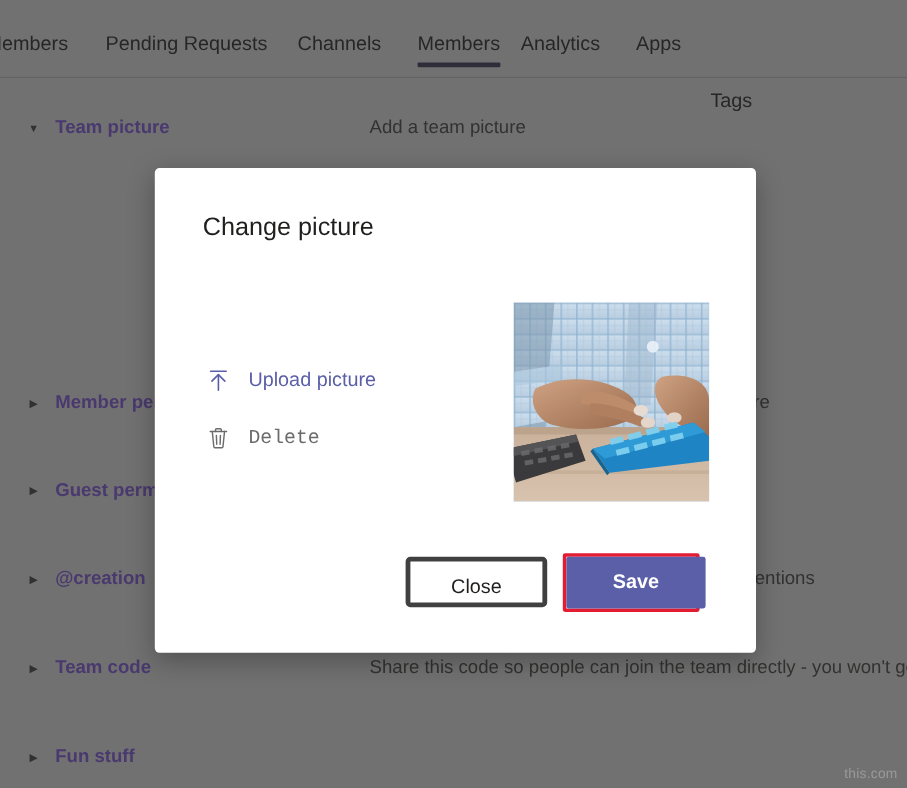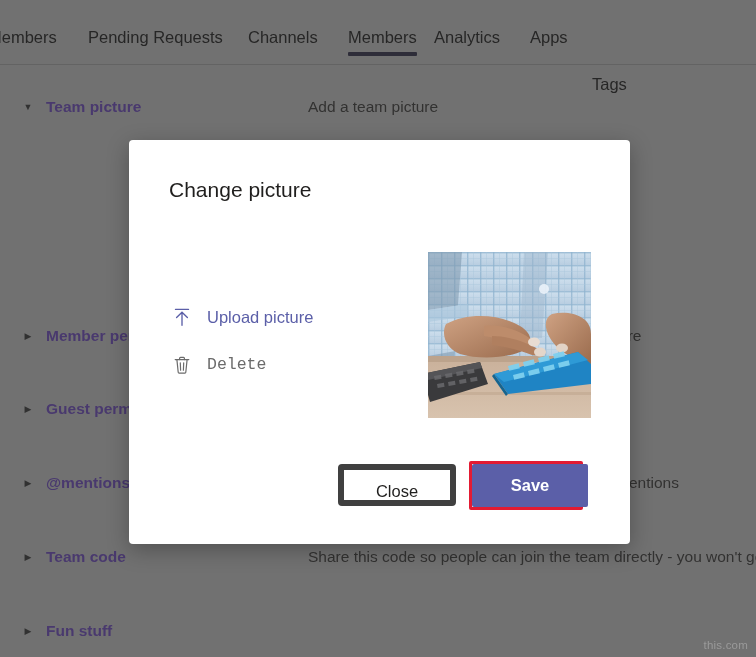--- a/index.html
+++ b/index.html
@@ -191,21 +191,21 @@
     top: 324px;
     height: 56px;
   }
   #close-button {
     position: absolute;
     left: 209px;
     top: 0;
     width: 118px;
     height: 42px;
     background: #ffffff;
-    border: 6px solid #404040;
+    border: 4px solid #404040;
     border-radius: 4px;
     font-family: "Liberation Sans", sans-serif;
     font-size: 16.5px;
     color: #201f1e;
     cursor: pointer;
     padding: 12px;
   }
   #save-button-wrap {
     position: absolute;
     left: 340px;
@@ -289,21 +289,21 @@
       <span class="row-label">Member permissions</span>
       <span class="row-desc">Enable channel creation, adding apps, and more</span>
     </div>
     <div class="settings-row" style="top: 398px;">
       <span class="row-chevron">▶</span>
       <span class="row-label">Guest permissions</span>
       <span class="row-desc">Enable channel creation</span>
     </div>
     <div class="settings-row" style="top: 472px;">
       <span class="row-chevron">▶</span>
-      <span class="row-label">@mentions</span>
+      <span class="row-label">@creation</span>
       <span class="row-desc">Choose who can use @team and @channel mentions</span>
     </div>
     <div class="settings-row" style="top: 546px;">
       <span class="row-chevron">▶</span>
       <span class="row-label">Team code</span>
       <span class="row-desc">Share this code so people can join the team directly - you won't get join requests</span>
     </div>
     <div class="settings-row" style="top: 620px;">
       <span class="row-chevron">▶</span>
       <span class="row-label">Fun stuff</span>

